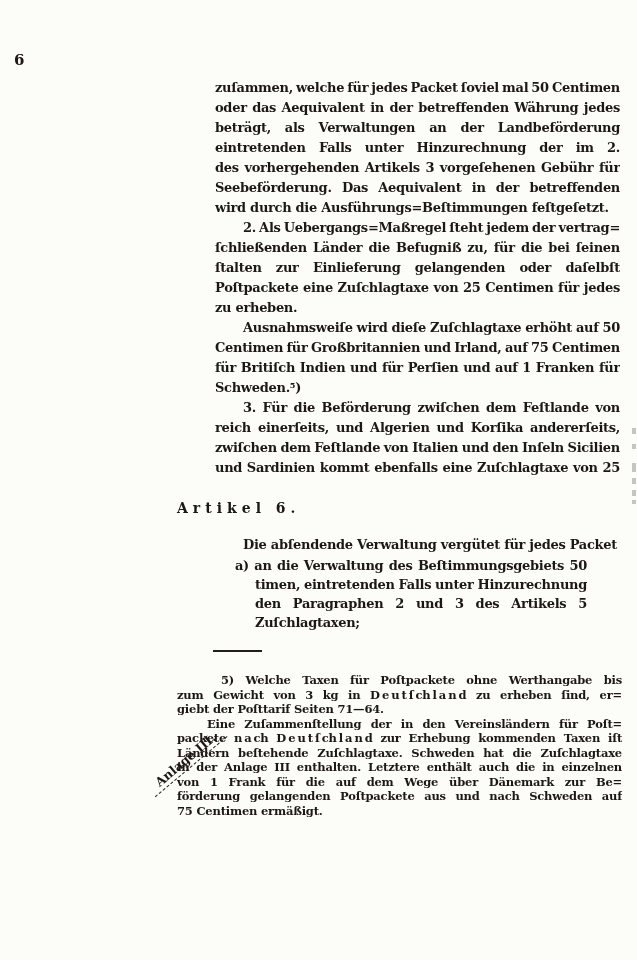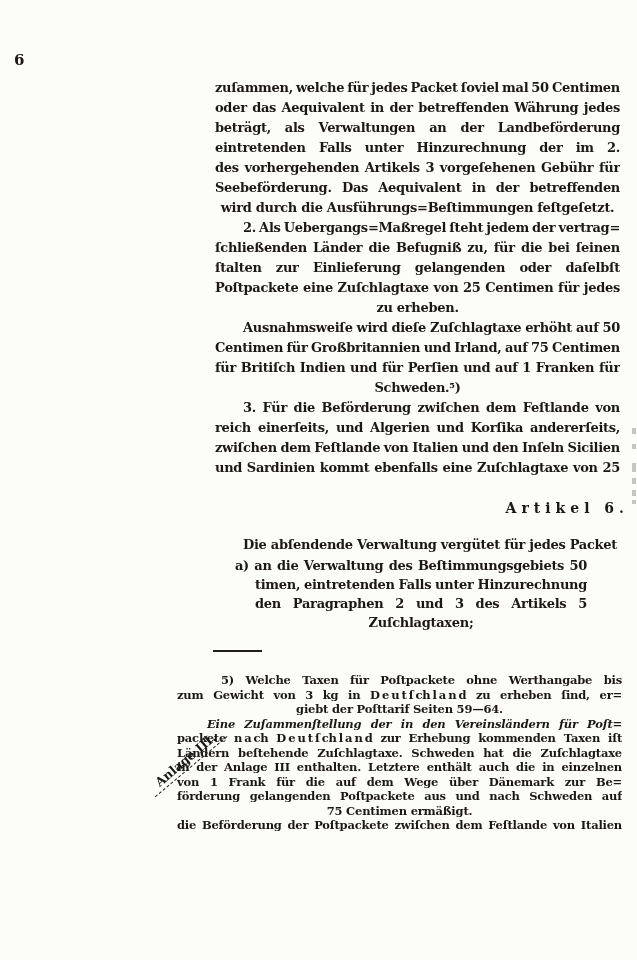--- a/index.html
+++ b/index.html
@@ -18,31 +18,30 @@
     font-size:15px;letter-spacing:0;
   }
   .main{
     position:absolute;left:215px;top:78px;width:405px;
     font-size:13px;letter-spacing:-0.3px;
   }
   .line{
     height:20px;line-height:20px;
     overflow:hidden;
     white-space:normal;
-    text-align:center;
   }
   .j{
     text-align:justify;
     text-align-last:justify;
     word-spacing:-2px;
   }
   .ind{padding-left:28px;}
   .heading{
-    position:absolute;left:183px;top:500px;width:446px;
-    text-align:right;
+    position:absolute;left:177px;top:500px;width:446px;
+    text-align:left;
     font-size:14px;letter-spacing:5px;
   }
   .intro{
     position:absolute;left:215px;top:535px;width:405px;
     font-size:13px;letter-spacing:-0.3px;
     padding-left:28px;height:20px;line-height:20px;
   }
   .itemA{
     position:absolute;left:235px;top:556px;width:352px;
     font-size:13px;letter-spacing:-0.3px;
@@ -52,21 +51,21 @@
   .fnrule{
     position:absolute;left:213px;top:650px;width:49px;height:2px;
     background:#221d18;
   }
   .footnotes{
     position:absolute;left:177px;top:673px;width:445px;
     font-size:11.5px;letter-spacing:-0.2px;
   }
   .footnotes .line{height:14.5px;line-height:14.5px;}
   .footnotes .find{padding-left:44px;}
-  .footnotes .find2{padding-left:30px;font-style:italic;}
+  .footnotes .find2{padding-left:30px;}
   .marginal{
     position:absolute;left:139px;top:752px;width:94px;
     transform:rotate(-40deg);
     transform-origin:50% 50%;
     font-size:12.5px;letter-spacing:0;
     text-align:center;
     border-bottom:1.5px dashed #242019;
     padding-bottom:1px;
   }
   .artifact{
@@ -127,33 +126,32 @@
       <div class="line j hang">den Paragraphen 2 und 3 des Artikels 5 vorgeſehenen</div>
       <div class="line hang">Zuſchlagtaxen;</div>
     </div>
 
   <div class="fnrule"></div>
 
   <div class="footnotes">
     <div>
         <div class="line j find">5) Welche Taxen für Poſtpackete ohne Werthangabe bis</div>
         <div class="line j">zum Gewicht von 3 kg in D e u t ſ ch l a n d zu erheben ſind, er=</div>
-        <div class="line">giebt der Poſttarif Seiten 59—64.</div>
+        <div class="line">giebt der Poſttarif Seiten 71—64.</div>
       </div>
     <div>
         <div class="line j find2">Eine Zuſammenſtellung der in den Vereinsländern für Poſt=</div>
         <div class="line j">packete n a ch D e u t ſ ch l a n d zur Erhebung kommenden Taxen iſt</div>
         <div class="line j">Ländern beſtehende Zuſchlagtaxe. Schweden hat die Zuſchlagtaxe</div>
         <div class="line j">in der Anlage III enthalten. Letztere enthält auch die in einzelnen</div>
         <div class="line j">von 1 Frank für die auf dem Wege über Dänemark zur Be=</div>
         <div class="line j">förderung gelangenden Poſtpackete aus und nach Schweden auf</div>
         <div class="line">75 Centimen ermäßigt.</div>
       </div>
     <div>
-        <div class="line j">die Beförderung der Poſtpackete zwiſchen dem Feſtlande von Italien</div>
       </div>
   </div>
 
   <div class="marginal">Anlage III.</div>
 
   <div class="artifact a1"></div>
   <div class="artifact a2"></div>
   <div class="artifact a3"></div>
   <div class="artifact a4"></div>
   <div class="artifact a5"></div>

